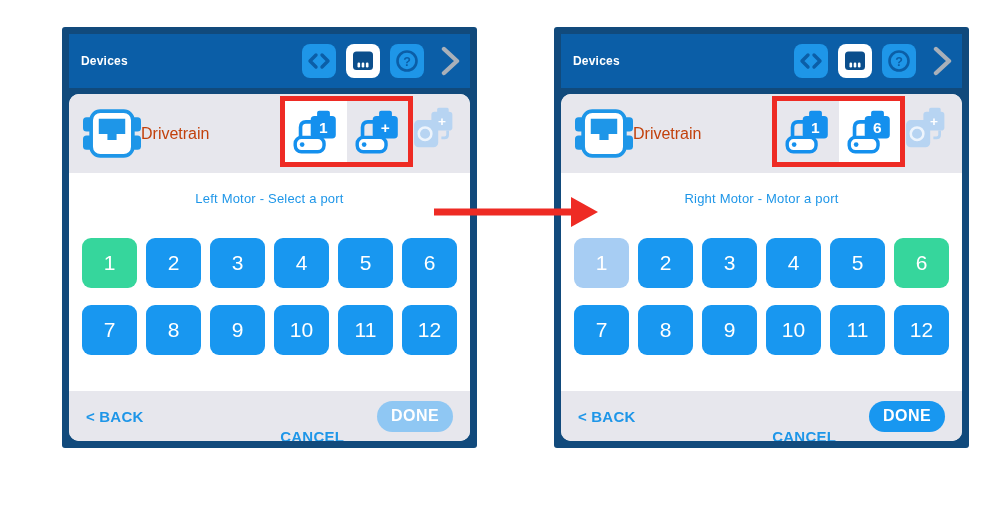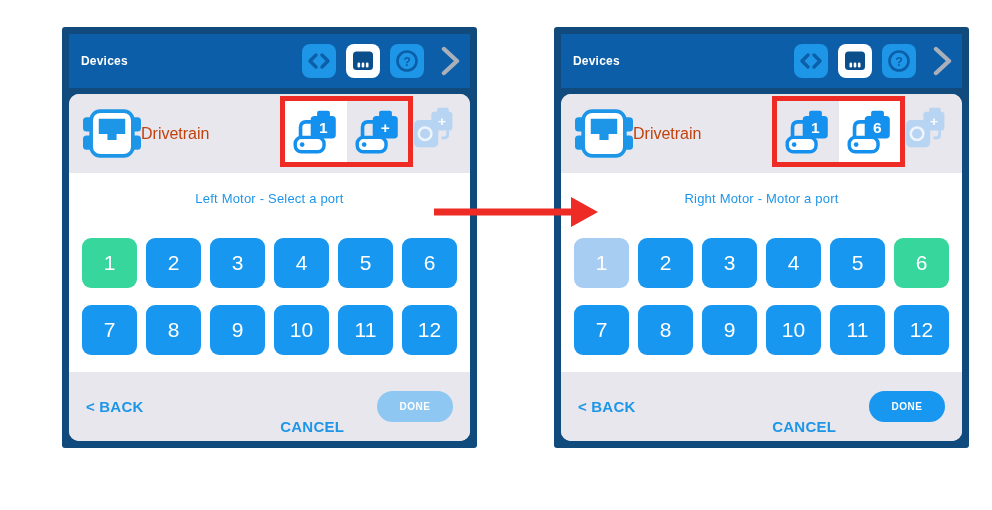--- a/index.html
+++ b/index.html
@@ -39,26 +39,26 @@
            letter-spacing:.2px; flex:none; }
 
   .ports { margin-top:32px; padding:0 13px; display:grid; grid-template-columns:repeat(6,55px);
            row-gap:17px; justify-content:space-between; flex:none; }
   .port { height:50px; border-radius:9px; display:flex; align-items:center; justify-content:center;
           color:#fff; font-size:21px; font-weight:500; cursor:pointer; }
   .port.available { background:#1897F0; }
   .port.selected  { background:#36D69C; }
   .port.used      { background:#A7CDF3; cursor:default; }
 
-  .footer { margin-top:auto; height:69px; background:#E7E7ED; display:flex; align-items:center;
+  .footer { margin-top:auto; height:50px; background:#E7E7ED; display:flex; align-items:center;
             padding:0 17px; flex:none; }
   .lnk { color:#1E96E8; font-size:15px; font-weight:600; letter-spacing:.2px; cursor:pointer; }
   .lnk.cancel { margin-left:auto;margin-top:40px; }
   .done { margin-left:33px; width:76px; height:31px; border:none; border-radius:16px;
-          color:#fff; font-family:inherit; font-size:10px; font-weight:700; letter-spacing:.5px; cursor:pointer; }
+          color:#fff; font-family:inherit; font-size:16px; font-weight:700; letter-spacing:.5px; cursor:pointer; }
   .done.disabled { background:#8FC7F3; }
   .done.enabled  { background:#1897F0; }
 
   .arrow-layer { position:absolute; left:0; top:0; width:992px; height:510px;
                  pointer-events:none; z-index:10; }
 </style>
 </head>
 <body>
 
 <svg width="0" height="0" style="position:absolute" aria-hidden="true">

